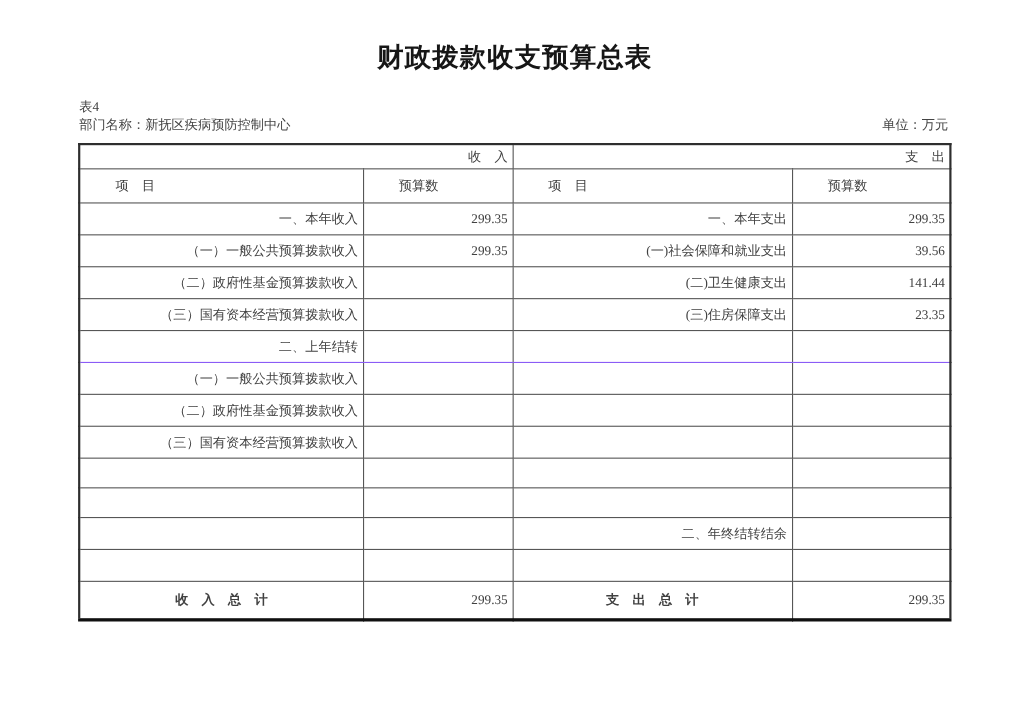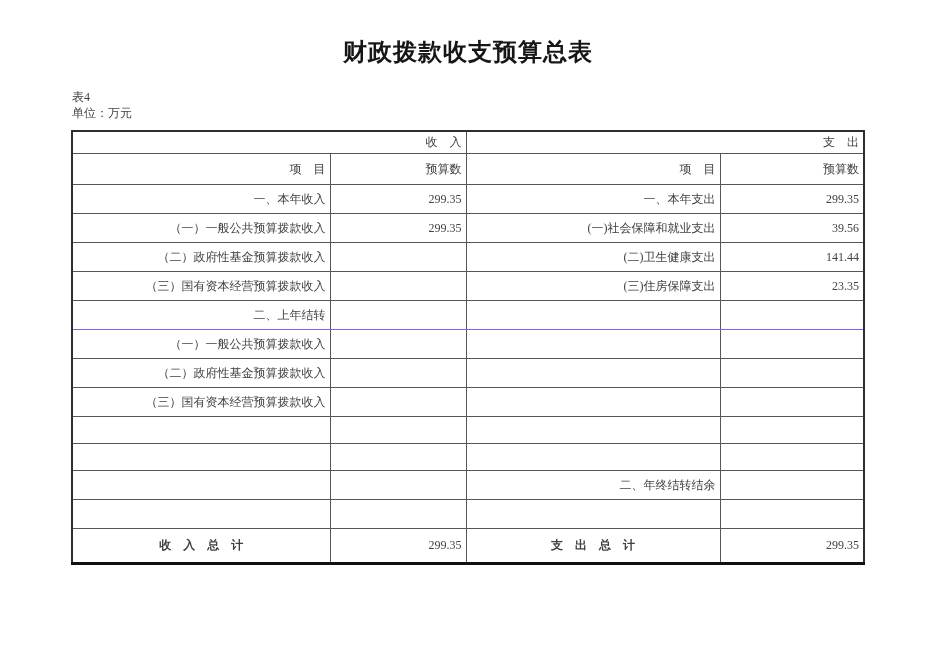--- a/index.html
+++ b/index.html
@@ -39,40 +39,41 @@
   table.budget td {
     border: 1px solid #565656;
     font-size: 12px; color: #414141;
     padding: 0 4px;
     overflow: hidden; white-space: pre;
     vertical-align: middle;
   }
   td.mid { border-left: 2px solid #3a3a3a; }
 
   tr.h1 td { height: 21px; text-align: right; }
-  tr.h2 td { height: 30px; text-align: right; padding-left: 32px; }
+  tr.h2 td { height: 30px; text-align: left; padding-left: 32px; }
   tr.r td { height: 28px; text-align: right; }
   tr.short td { height: 26px; }
   tr.thick-bottom td { border-bottom: 1px solid #8b5cf6; }
   tr.totals td { height: 33px; }
 
   td.item { text-align: left; padding-left: 6px; }
   td.val  { text-align: right; padding-right: 4px; }
   td.center { text-align: center; font-weight: bold; }
 </style>
 </head>
 <body>
 
 <div class="page">
 
   <div class="doc-title">财政拨款收支预算总表</div>
 
   <div class="table-no">表4</div>
 
   <div class="meta-line">
+    <span>部门名称：新抚区疾病预防控制中心</span>
     <span>单位：万元</span>
   </div>
 
   <table class="budget">
     <colgroup>
       <col style="width:258px">
         <col style="width:136px">
         <col style="width:254px">
         <col style="width:144px">
     </colgroup>

